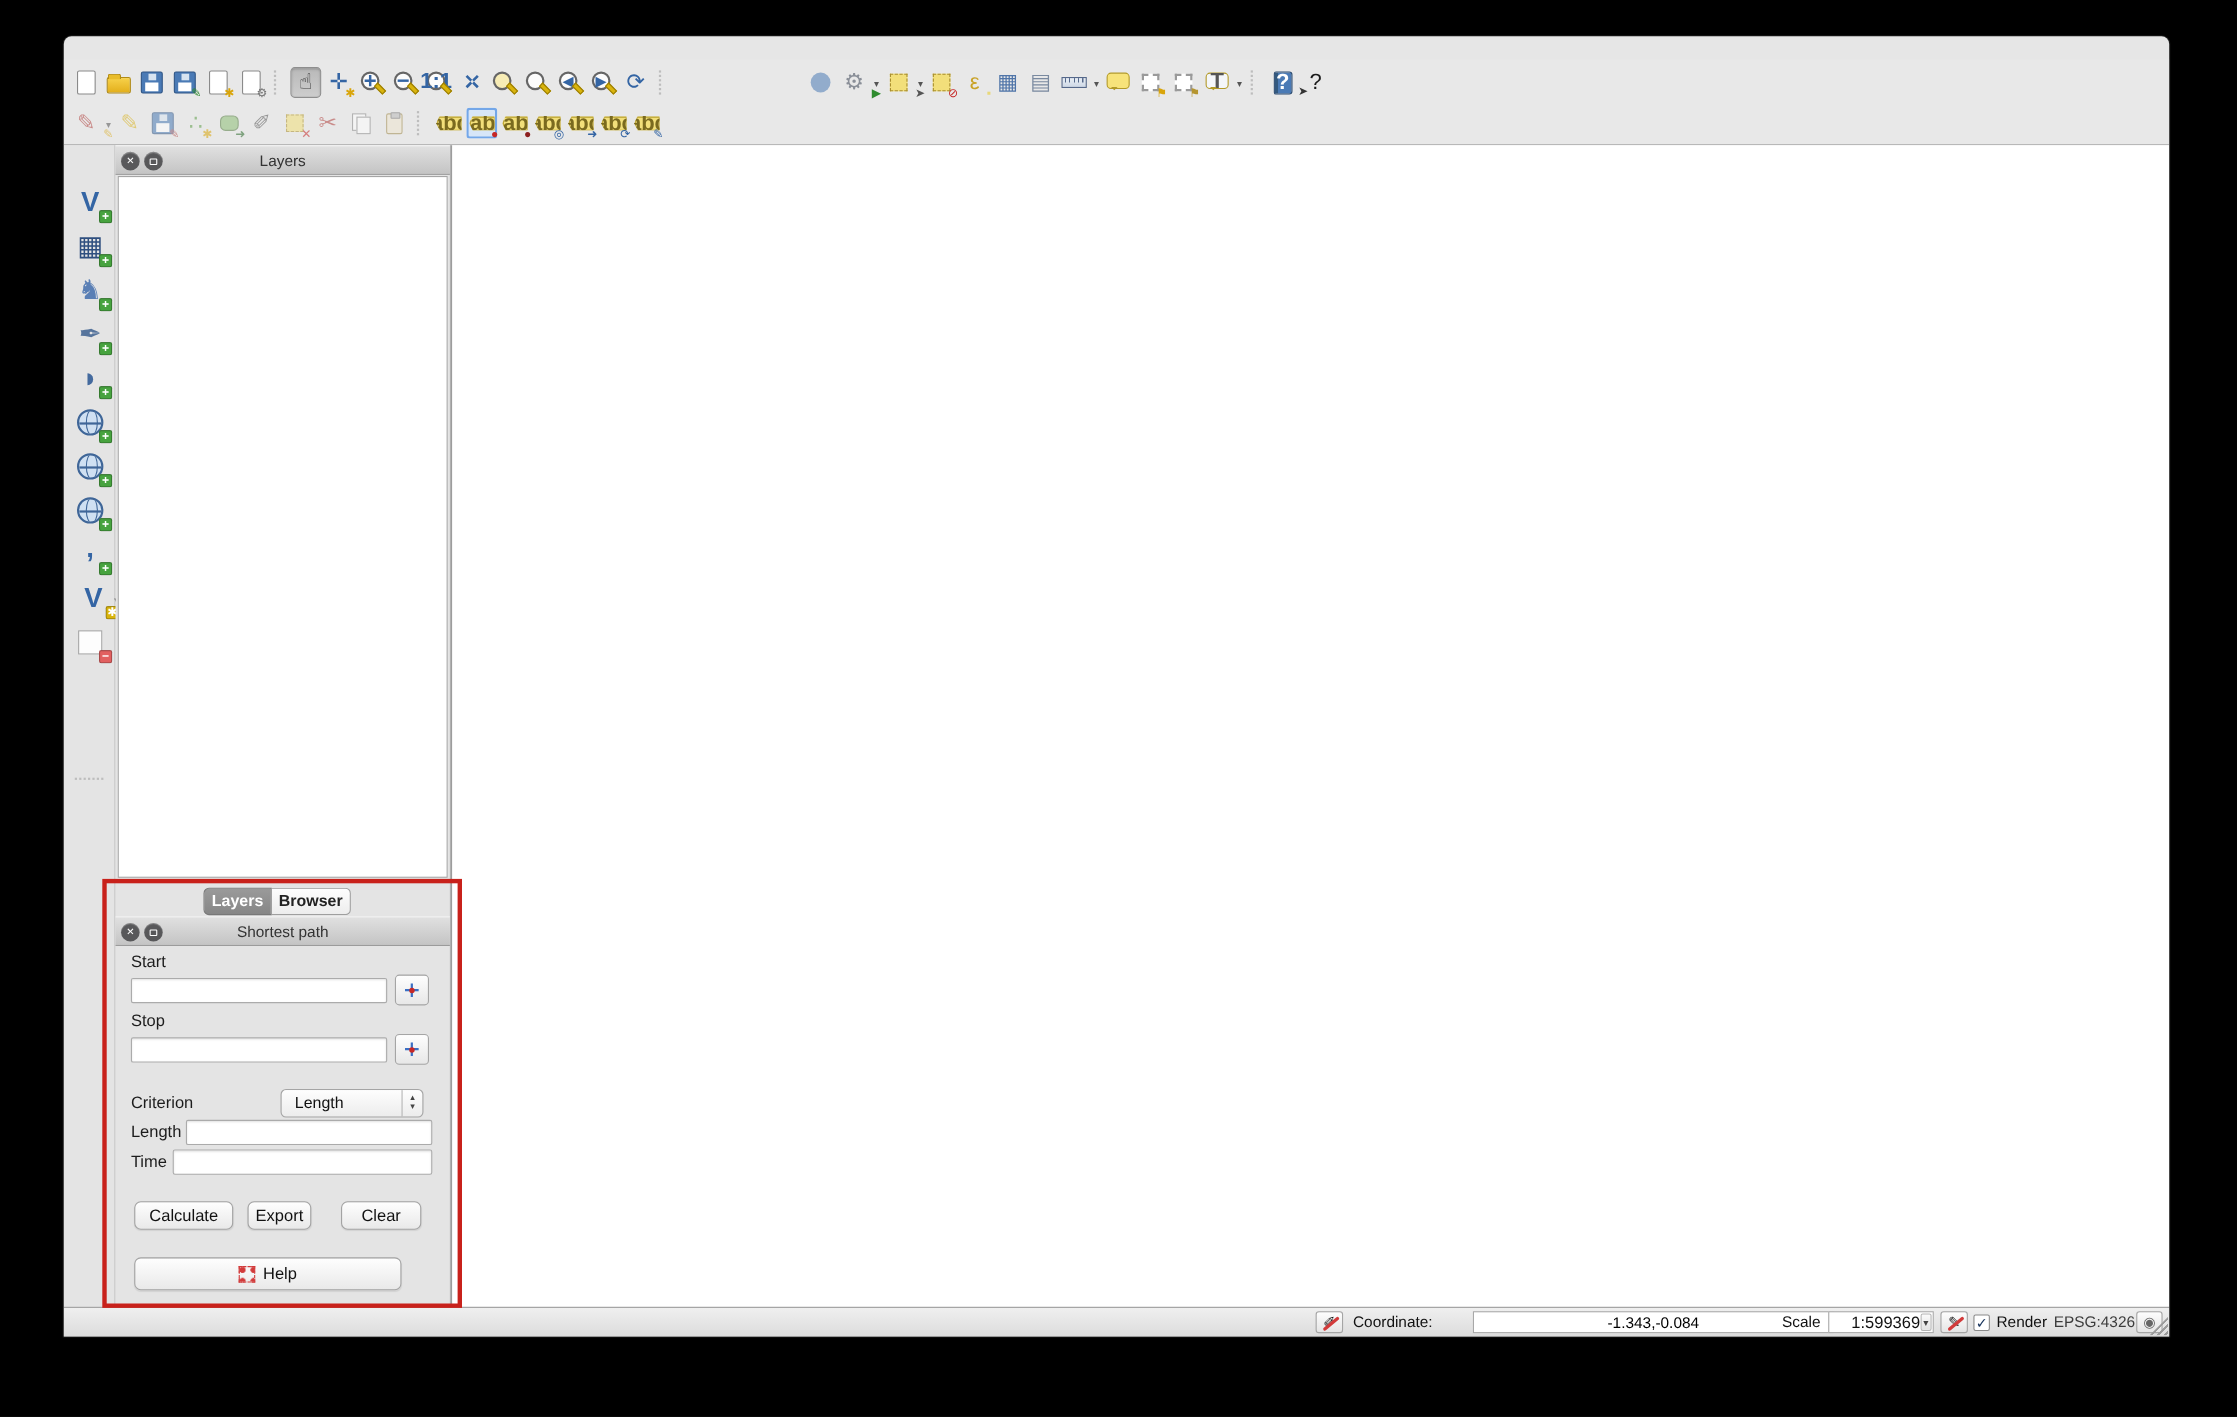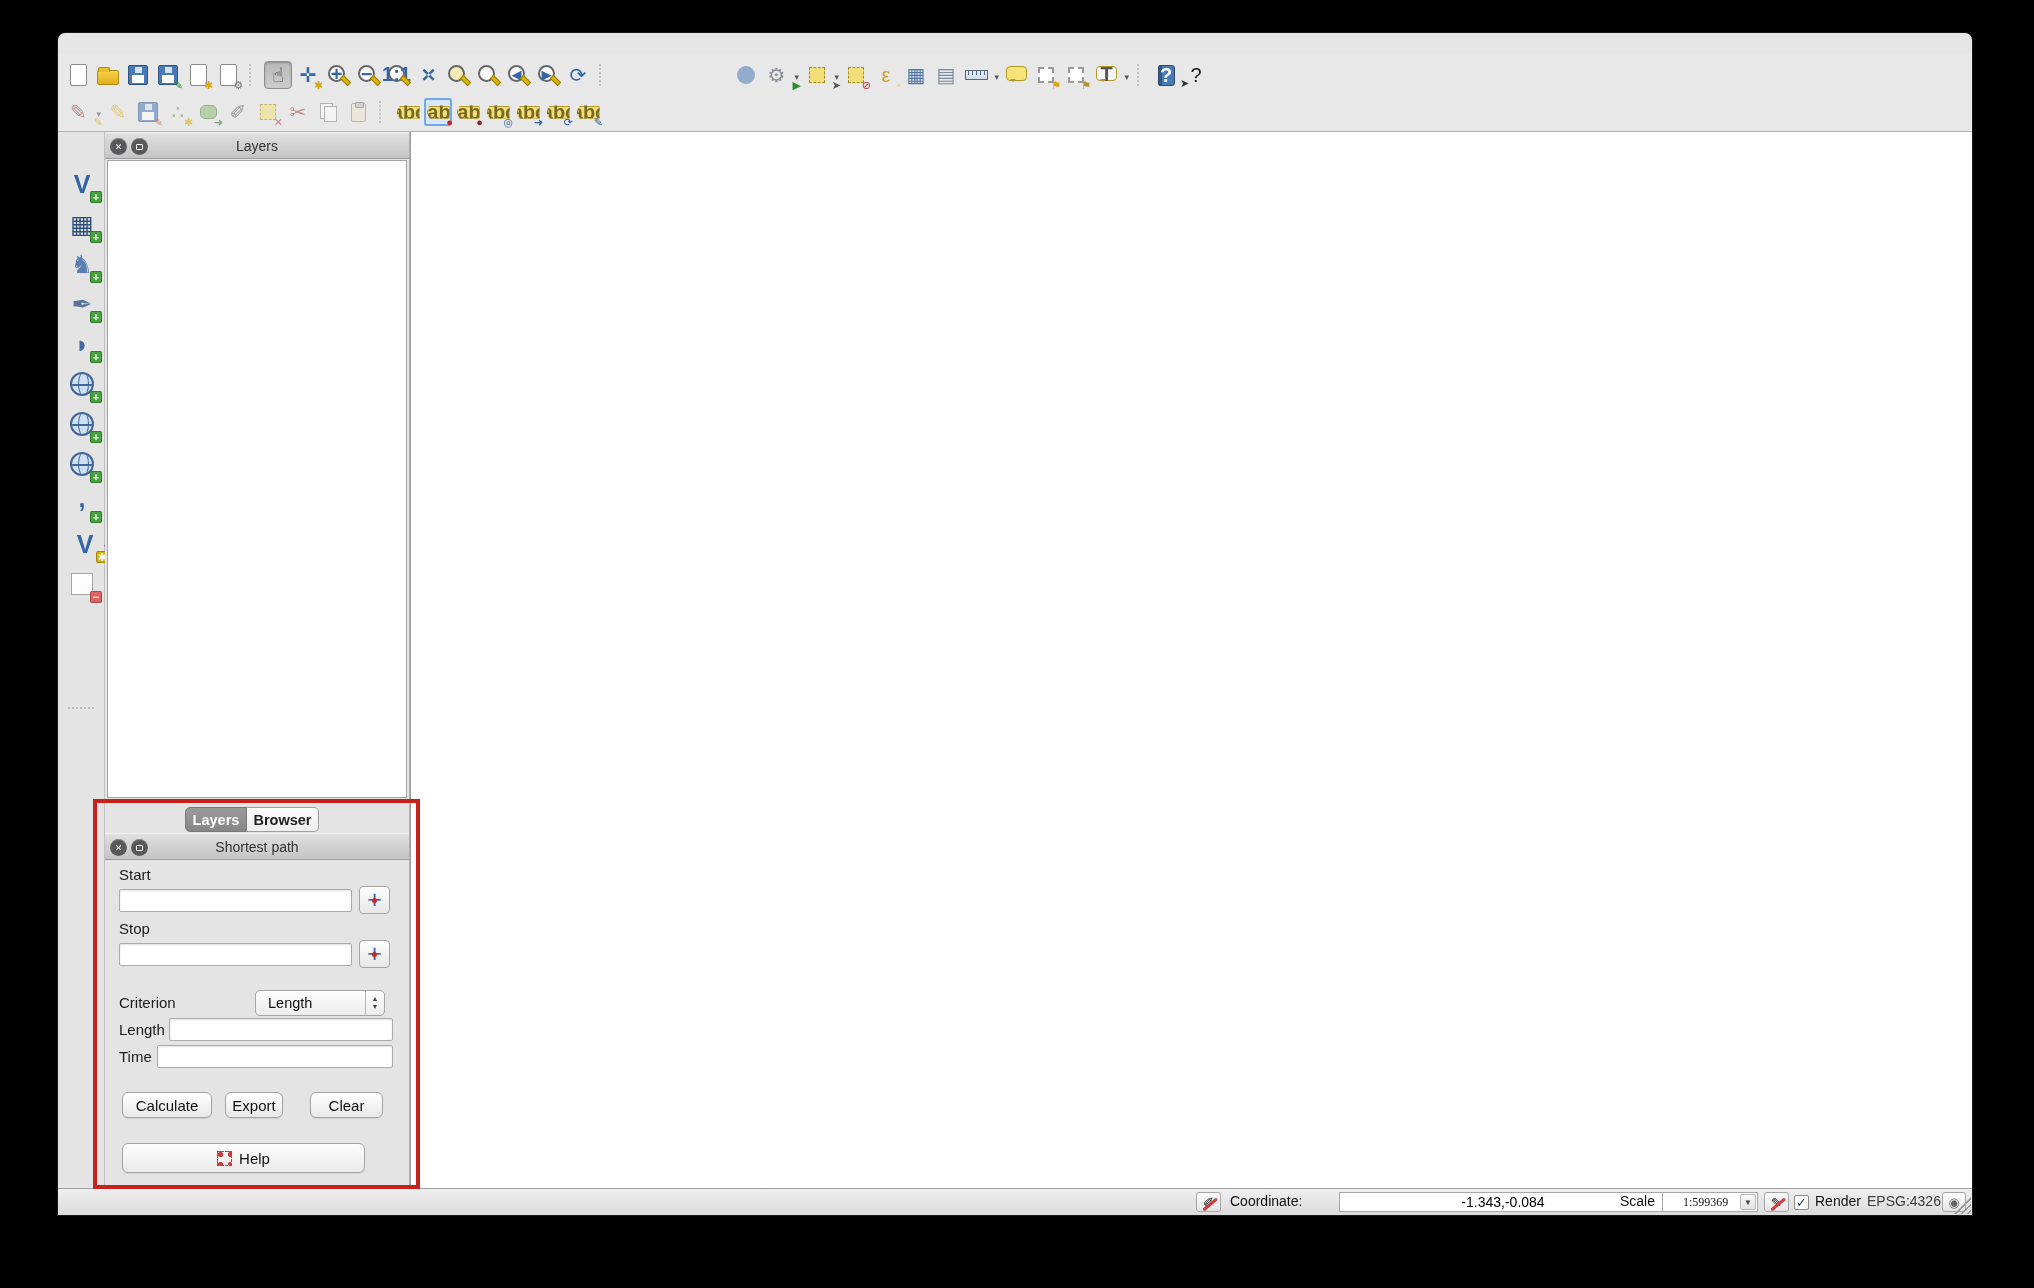--- a/index.html
+++ b/index.html
@@ -114,21 +114,21 @@
   .statusbar{position:absolute;left:0;bottom:0;width:100%;height:27px;background:linear-gradient(#efefef,#dcdcdc);
     border-top:1px solid #9e9e9e;font-size:14px;color:#111;}
   .sb-item{position:absolute;top:4px;}
   .sb-btn{position:absolute;top:3px;width:25px;height:20px;background:linear-gradient(#fdfdfd,#e5e5e5);
     border:1px solid #a5a5a5;border-radius:3px;display:flex;align-items:center;justify-content:center;font-size:13px;}
   .slash{position:relative;}
   .slash::after{content:"";position:absolute;left:-2px;top:8px;width:18px;height:2.5px;background:#d23b3b;transform:rotate(-40deg);border-radius:2px;}
   .sb-input{position:absolute;top:3px;height:20px;background:#fff;border:1px solid #a8a8a8;font-size:14px;
     text-align:center;font-family:inherit;padding:0;}
   .sb-combo{position:absolute;top:3px;height:20px;background:#fff;border:1px solid #a8a8a8;display:flex;align-items:center;}
-  .sb-combo .ctext{flex:1;padding-left:20px;font-size:12px;font-family:Liberation Serif, serif;}
+  .sb-combo .ctext{flex:1;padding-left:20px;font-size:15px;}
   .sb-combo .carr{width:16px;height:16px;margin-right:1px;background:linear-gradient(#fafafa,#e2e2e2);
     border:1px solid #b5b5b5;border-radius:2px;display:flex;align-items:center;justify-content:center;font-size:8px;color:#444;}
   .cbx{position:absolute;top:6px;width:15px;height:15px;background:#fff;border:1px solid #8a8a8a;border-radius:2px;
     display:flex;align-items:center;justify-content:center;font-size:13px;font-weight:bold;color:#17335c;}
   .grip{position:absolute;right:1px;bottom:1px;width:17px;height:17px;
     background:repeating-linear-gradient(135deg,transparent 0 3px,#9a9a9a 3px 4.5px);
     clip-path:polygon(100% 0,100% 100%,0 100%);}
   .epsg{color:#3c3c3c;}
   
   .redrect{position:absolute;left:93px;top:799px;width:327px;height:390px;border:4px solid #c8211b;z-index:60;pointer-events:none;}

